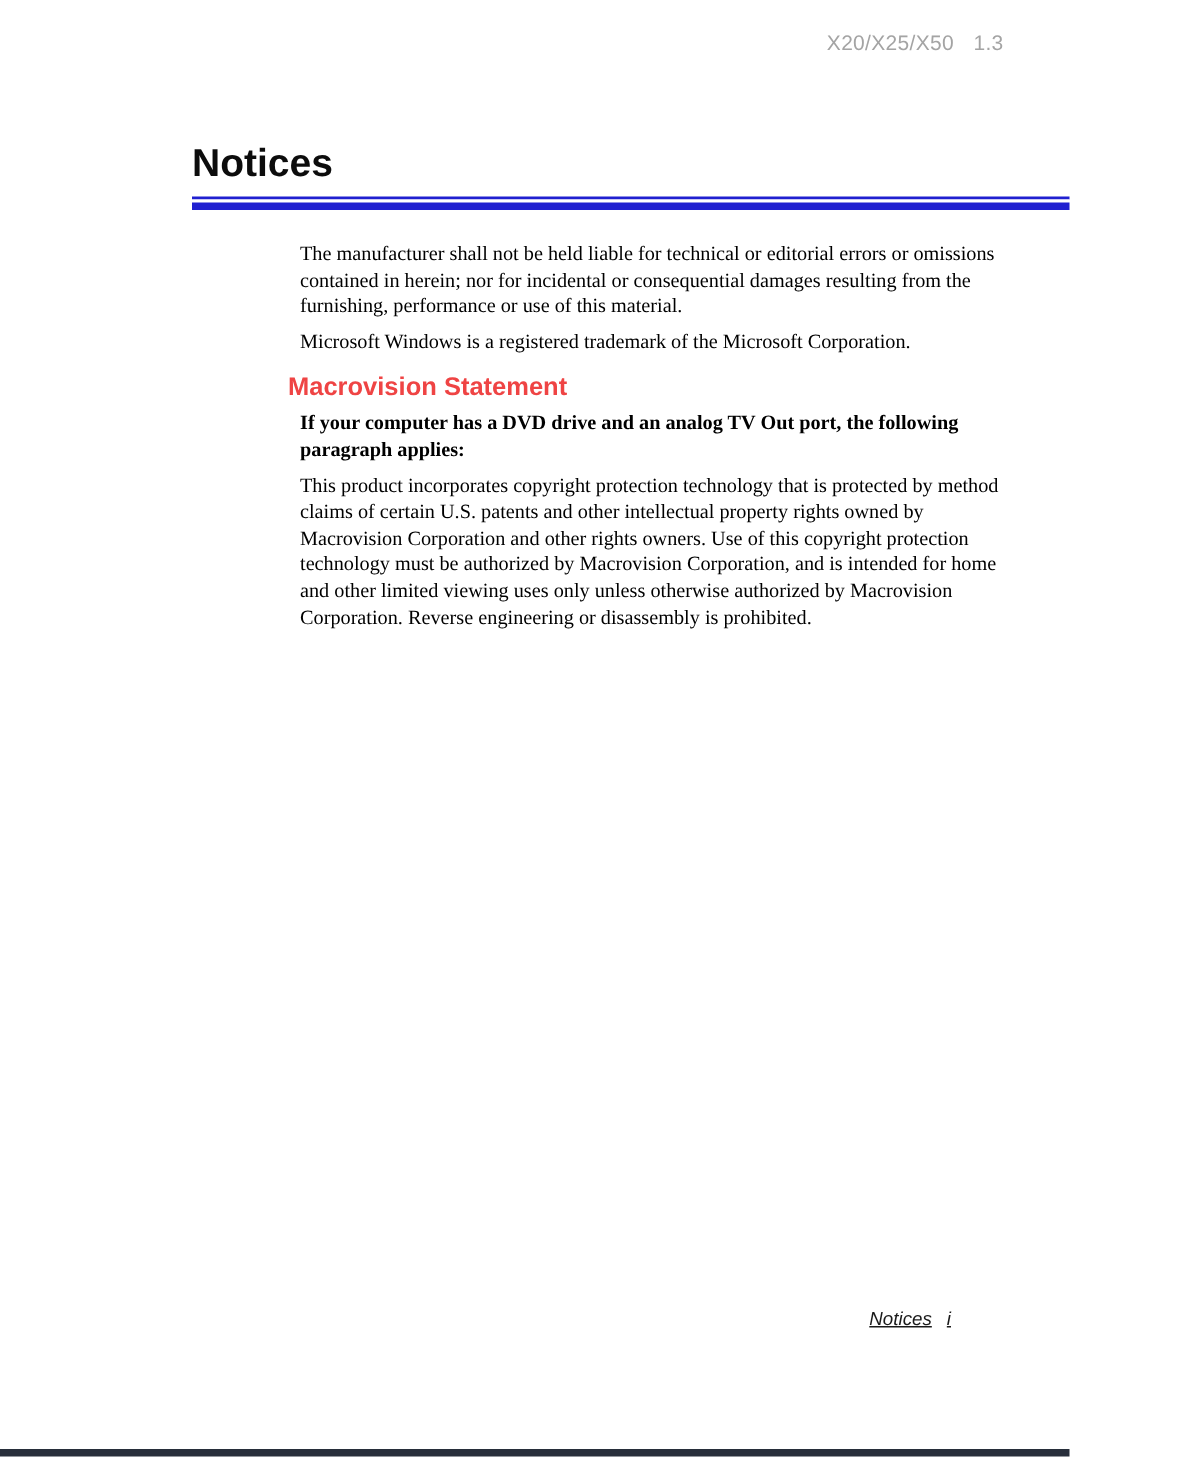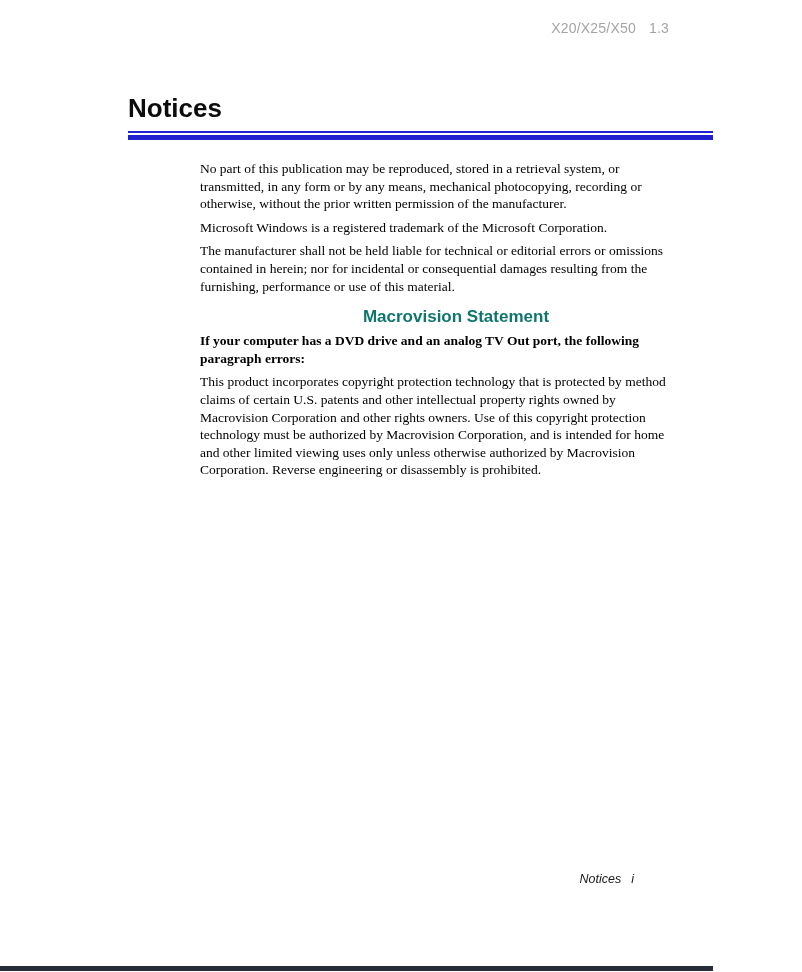--- a/index.html
+++ b/index.html
@@ -54,32 +54,32 @@
   .content p {
     margin: 0 0 6px 0;
     white-space: pre;
   }
   .section-heading {
     margin: 12px 0 5px -8px;
     font-family: "Liberation Sans", sans-serif;
     font-size: 17px;
     line-height: 20px;
     font-weight: 700;
-    color: #0f766e;
-    text-align: center;
+    color: #ef4444;
   }
   .bold-lead { font-weight: 700; }
   .page-footer {
     position: absolute;
     top: 872px;
     right: 79px;
     font-family: "Liberation Sans", sans-serif;
     font-style: italic;
     font-size: 12.5px;
     color: #1a1a1a;
+    text-decoration: underline;
   }
   .page-footer .section { margin-right: 10px; }
   .bottom-bar {
     position: absolute;
     left: 0;
     top: 966px;
     width: 802px;
     height: 5px;
     background: #272e3a;
   }
@@ -95,31 +95,28 @@
 
   <h1 class="page-title">Notices</h1>
 
   <div class="title-rule">
     <div class="thin"></div>
     <div class="gap"></div>
     <div class="thick"></div>
   </div>
 
   <div class="content">
-    <p>No part of this publication may be reproduced, stored in a retrieval system, or
-transmitted, in any form or by any means, mechanical photocopying, recording or
-otherwise, without the prior written permission of the manufacturer.</p>
-    <p>Microsoft Windows is a registered trademark of the Microsoft Corporation.</p>
     <p>The manufacturer shall not be held liable for technical or editorial errors or omissions
 contained in herein; nor for incidental or consequential damages resulting from the
 furnishing, performance or use of this material.</p>
+    <p>Microsoft Windows is a registered trademark of the Microsoft Corporation.</p>
 
     <h2 class="section-heading">Macrovision Statement</h2>
     <p class="bold-lead">If your computer has a DVD drive and an analog TV Out port, the following
-paragraph errors:</p>
+paragraph applies:</p>
     <p>This product incorporates copyright protection technology that is protected by method
 claims of certain U.S. patents and other intellectual property rights owned by
 Macrovision Corporation and other rights owners. Use of this copyright protection
 technology must be authorized by Macrovision Corporation, and is intended for home
 and other limited viewing uses only unless otherwise authorized by Macrovision
 Corporation. Reverse engineering or disassembly is prohibited.</p>
   </div>
 
   <div class="page-footer">
     <span class="section">Notices</span><span class="pagenum">i</span>

